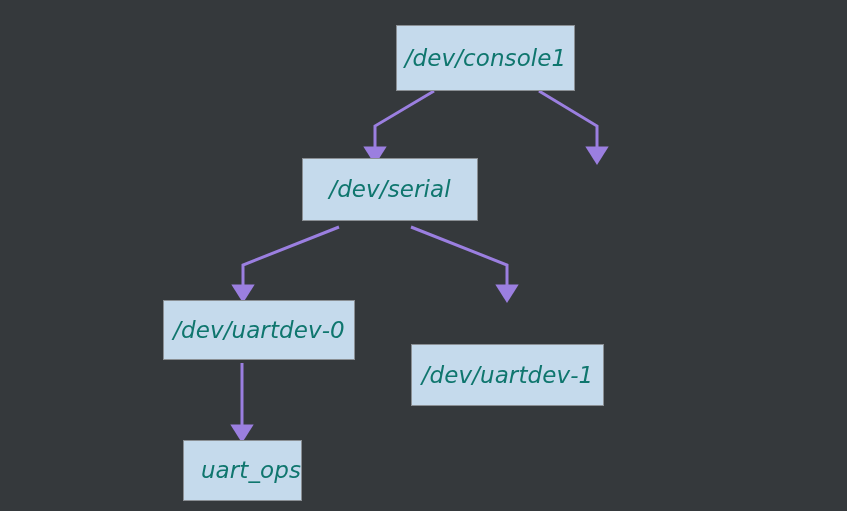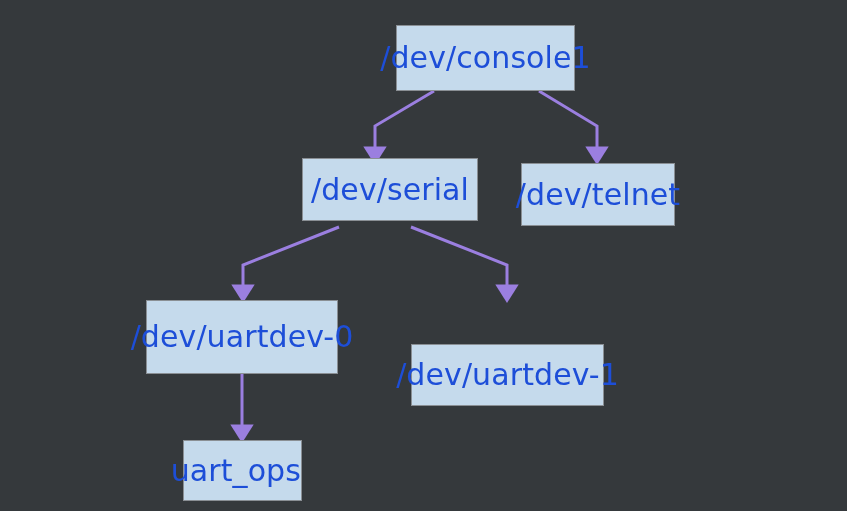--- a/index.html
+++ b/index.html
@@ -28,32 +28,33 @@
   .node {
     position: absolute;
     box-sizing: border-box;
     background: #c5daec;
     border: 1px solid #8a8f94;
     display: flex;
     align-items: center;
     justify-content: center;
   }
   .node-label {
-    color: #1d4ed8;
-    font-size: 30px;
+    color: #0f766e;
+    font-size: 23px;
     font-weight: 400;
     letter-spacing: 0.1px;
     white-space: nowrap;
     line-height: 1;
+    font-style: italic;
   }
   
   #node-console1   { left: 396px; top: 25px;  width: 179px; height: 66px; }
   #node-serial     { left: 302px; top: 158px; width: 176px; height: 63px; }
   #node-telnet     { left: 521px; top: 163px; width: 154px; height: 63px; }
-  #node-uartdev0   { left: 146px; top: 300px; width: 192px; height: 74px; text-align: center; }
+  #node-uartdev0   { left: 163px; top: 300px; width: 192px; height: 60px; text-align: center; }
   #node-uartdev1   { left: 411px; top: 300px; width: 193px; height: 62px; margin-top: 44px; }
   #node-uartops    { left: 183px; top: 440px; width: 119px; height: 61px; justify-content: flex-end; }
 </style>
 </head>
 <body>
 
 <div id="canvas">
 
   <svg id="edge-layer" viewBox="0 0 847 511" width="847" height="511" xmlns="http://www.w3.org/2000/svg">
     <defs>
@@ -74,23 +75,20 @@
   </svg>
 
   <div class="node" id="node-console1">
     <span class="node-label">/dev/console1</span>
   </div>
 
   <div class="node" id="node-serial">
     <span class="node-label">/dev/serial</span>
   </div>
 
-  <div class="node" id="node-telnet">
-    <span class="node-label">/dev/telnet</span>
-  </div>
 
   <div class="node" id="node-uartdev0">
     <span class="node-label">/dev/uartdev-0</span>
   </div>
 
   <div class="node" id="node-uartdev1">
     <span class="node-label">/dev/uartdev-1</span>
   </div>
 
   <div class="node" id="node-uartops">

